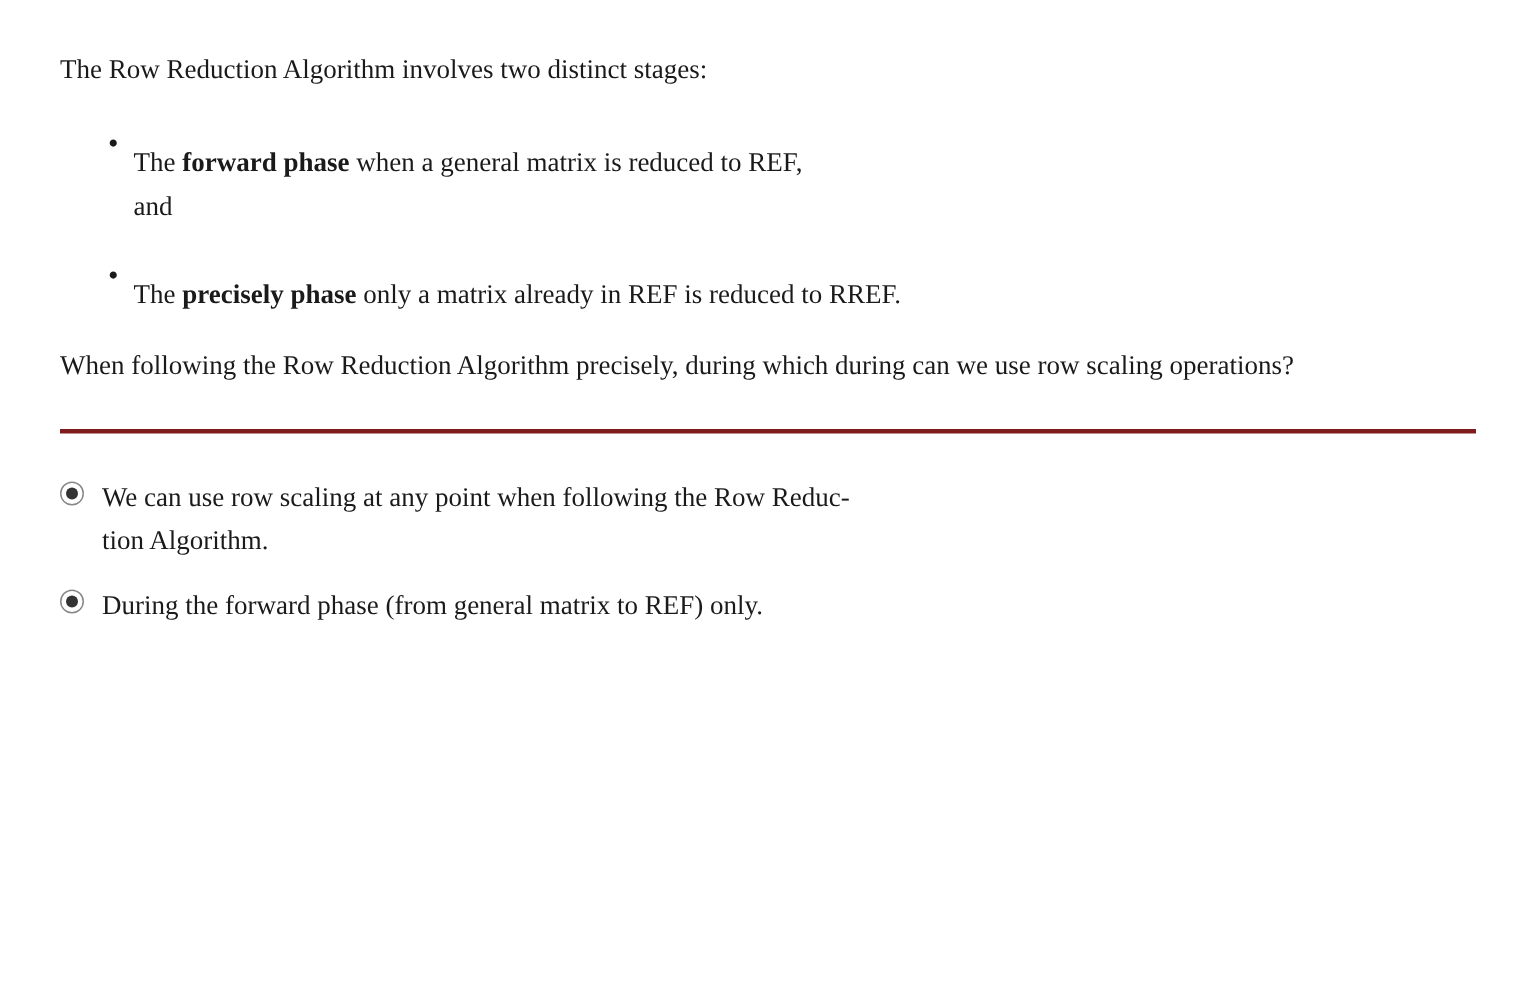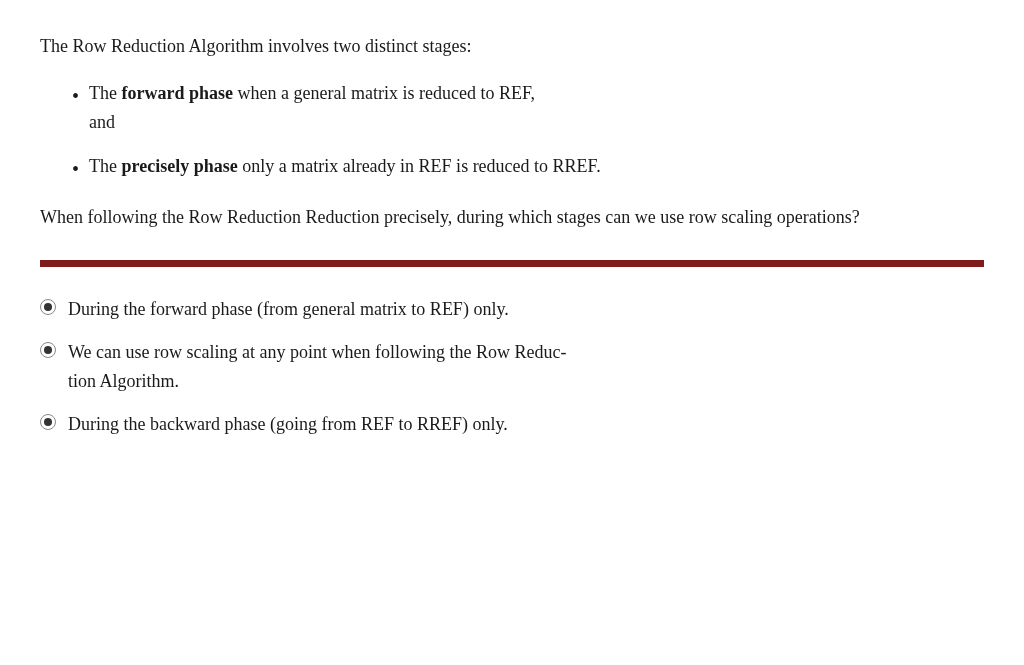--- a/index.html
+++ b/index.html
@@ -13,21 +13,21 @@
       font-family: Georgia, 'Times New Roman', Times, serif;
       font-size: 18px;
       color: #1a1a1a;
       width: 1024px;
       min-height: 665px;
       padding: 32px 40px 32px 40px;
     }
 
     .question-section {
       padding-bottom: 28px;
-      border-bottom: 7px solid #7f1d1d;
+      border-bottom: 3px solid #7f1d1d;
     }
 
     .intro-text {
       margin-bottom: 18px;
       line-height: 1.6;
     }
 
     .bullet-list {
       list-style: none;
       margin-left: 32px;
@@ -43,20 +43,21 @@
 
     .bullet-dot {
       font-size: 20px;
       margin-right: 10px;
       margin-top: 1px;
       flex-shrink: 0;
     }
 
     .bullet-text {
       flex: 1;
+      margin-top: 15px;
     }
 
     .bold-phrase {
       font-weight: bold;
     }
 
     .follow-up {
       line-height: 1.6;
     }
 
@@ -120,34 +121,30 @@
       </span>
     </li>
     <li>
       <span class="bullet-dot">•</span>
       <span class="bullet-text">
         <span>The </span><span class="bold-phrase">precisely phase</span><span> only a matrix already in REF is reduced to RREF.</span>
       </span>
     </li>
   </ul>
 
-  <p class="follow-up">When following the Row Reduction Reduction precisely, during which stages can we use row scaling operations?</p>
+  <p class="follow-up">When following the Row Reduction Algorithm precisely, during which during can we use row scaling operations?</p>
 </div>
 
 <div class="answers-section">
-  <label class="answer-option">
-    <input type="radio" name="answer" style="">
-    <span class="answer-label">During the forward phase (from general matrix to REF) only.</span>
-  </label>
-
   <label class="answer-option">
     <input type="radio" name="answer" style="">
     <span class="answer-label">
       <span>We can use row scaling at any point when following the Row Reduc-</span><br>
       <span>tion Algorithm.</span>
     </span>
   </label>
 
   <label class="answer-option">
     <input type="radio" name="answer" style="">
-    <span class="answer-label">During the backward phase (going from REF to RREF) only.</span>
+    <span class="answer-label">During the forward phase (from general matrix to REF) only.</span>
   </label>
+
 </div>
 
 </body></html>

